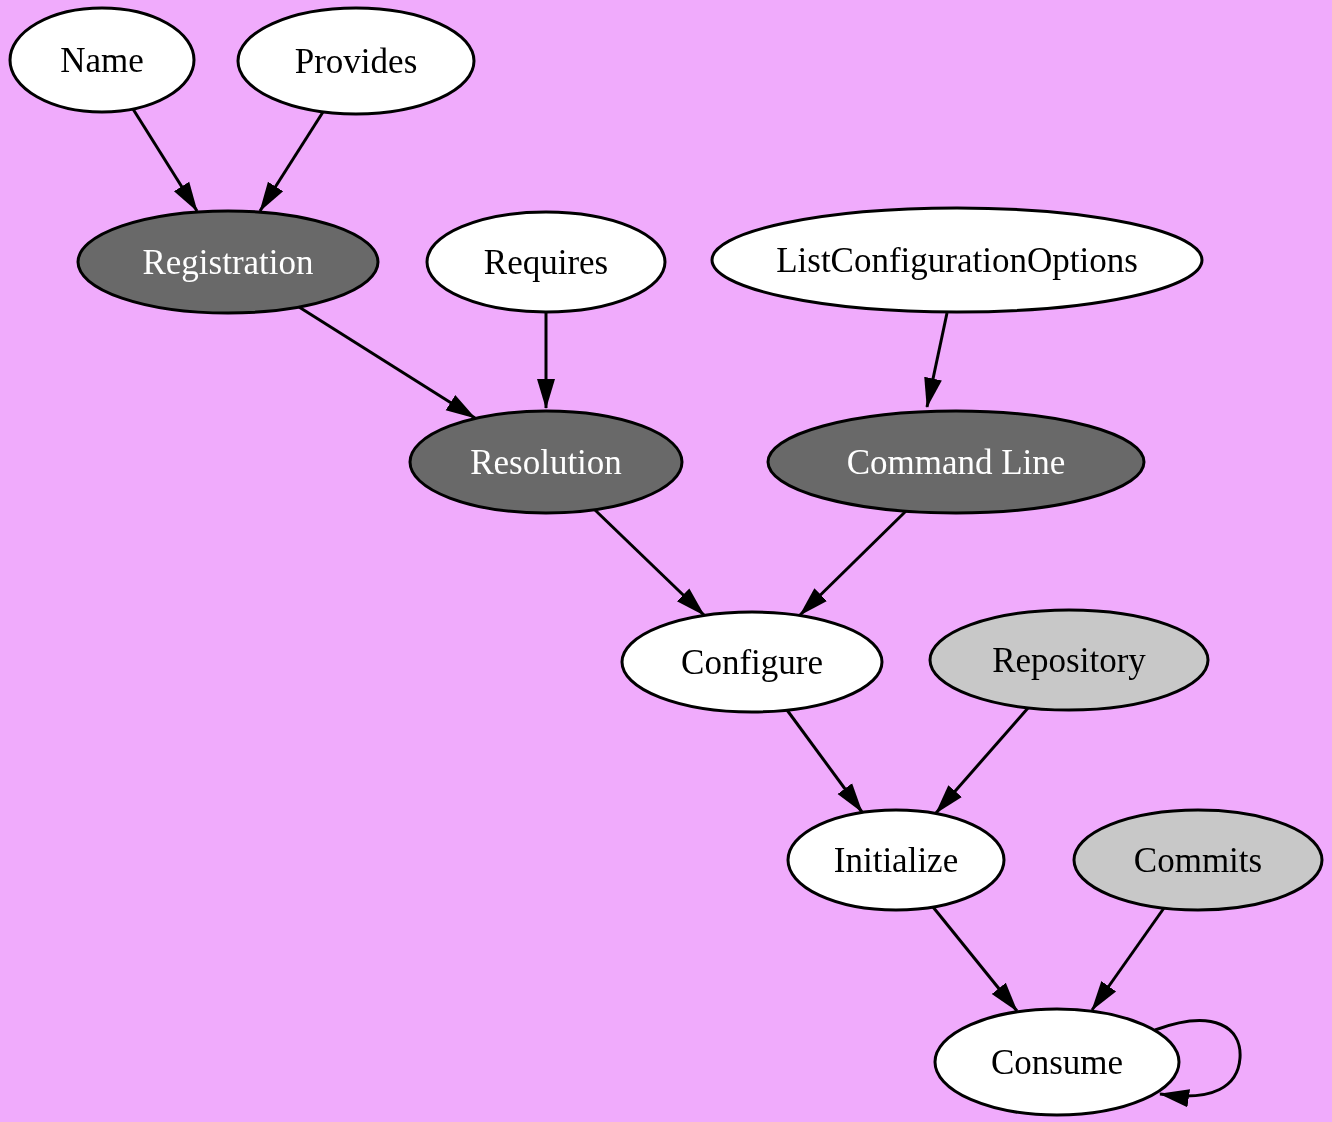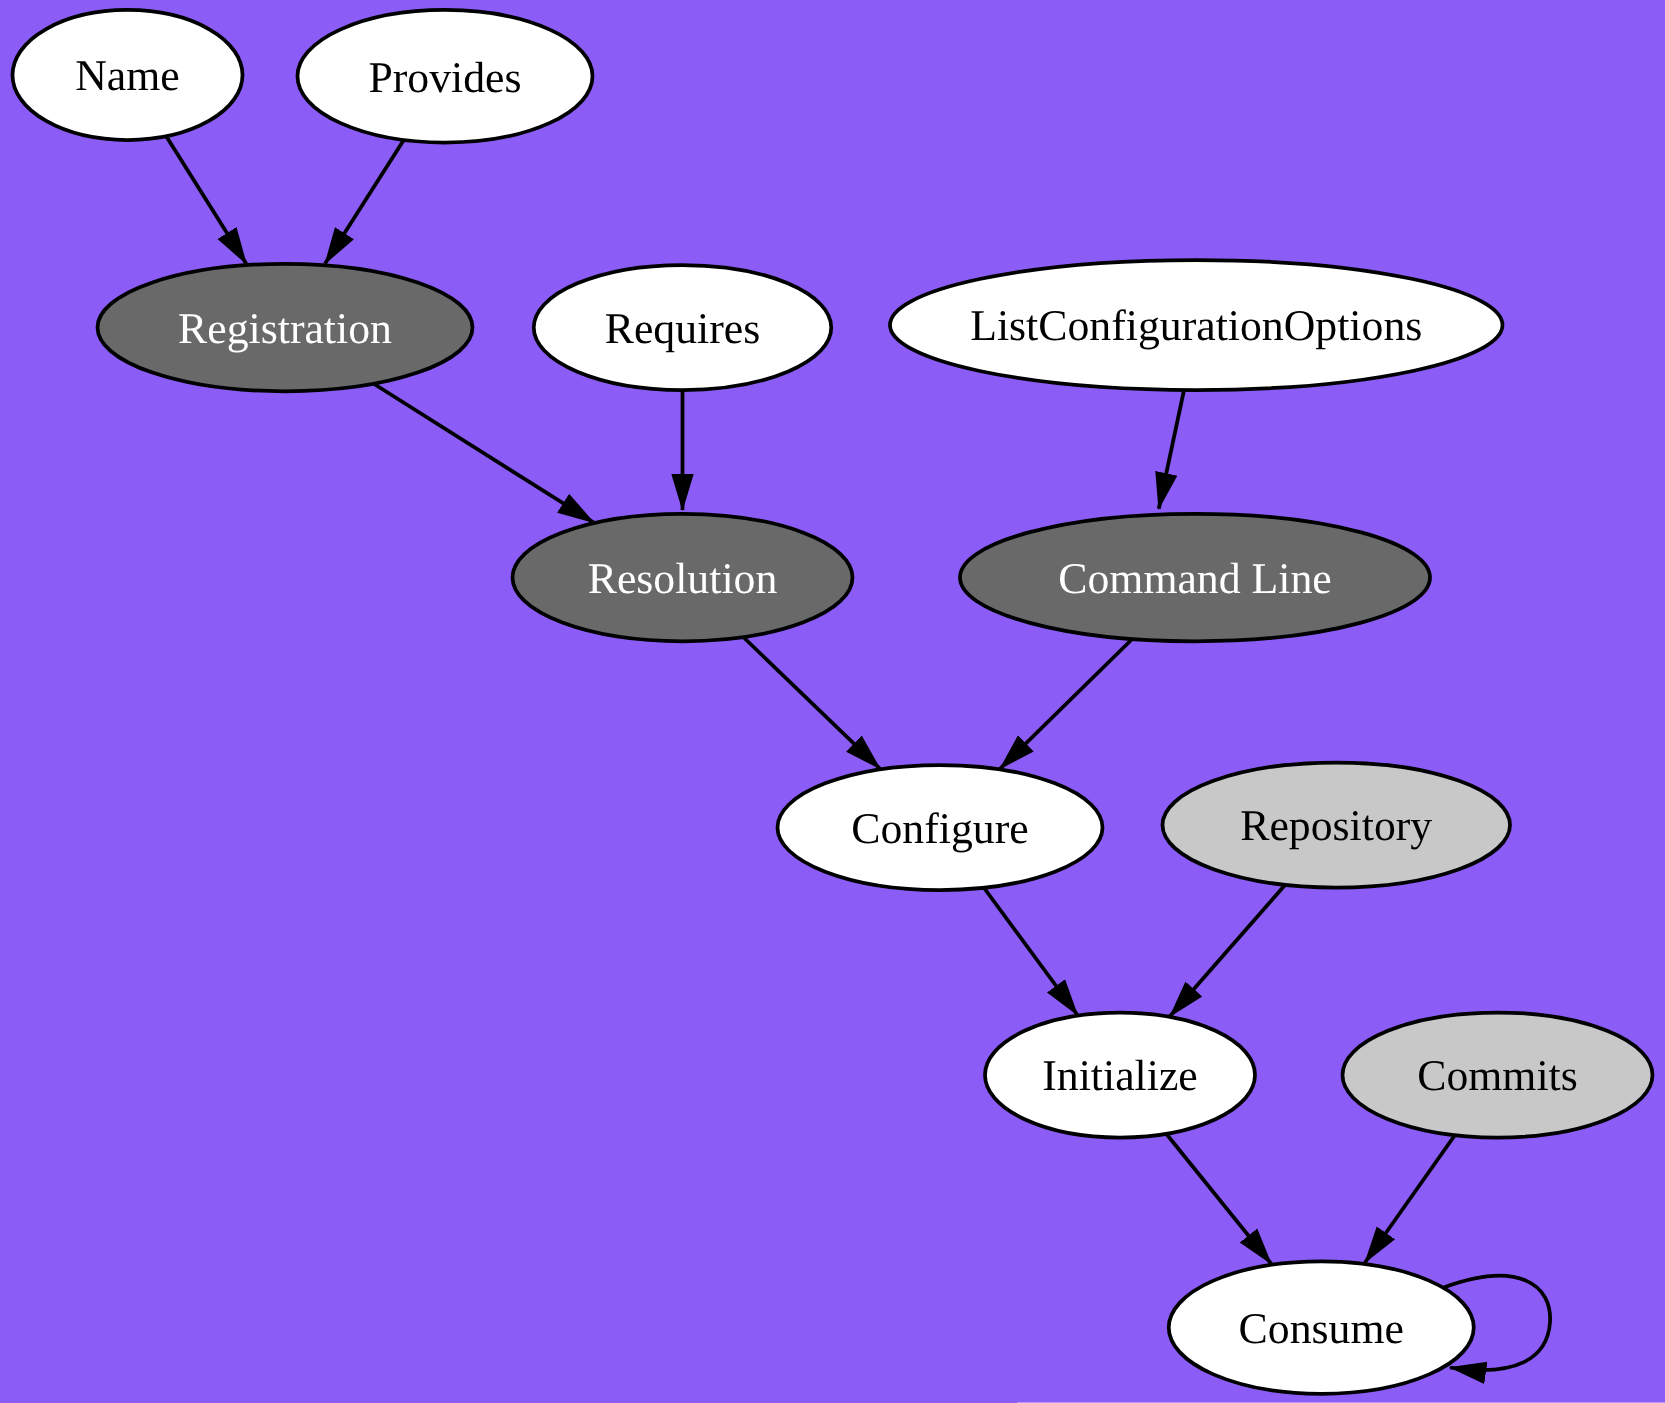--- a/index.html
+++ b/index.html
@@ -3,21 +3,21 @@
 <meta charset="utf-8">
 <style>
   html, body {
     margin: 0;
     padding: 0;
     background: #ffffff;
   }
   #diagram-root {
     width: 1332px;
     height: 1122px;
-    background: #8b5cf6;
+    background: #f0abfc;
   }
   svg { display: block; }
   .node-shape {
     stroke: #000000;
     stroke-width: 3;
   }
   .node-label {
     font-family: "Liberation Serif", "DejaVu Serif", serif;
     font-size: 35px;
     text-anchor: middle;

